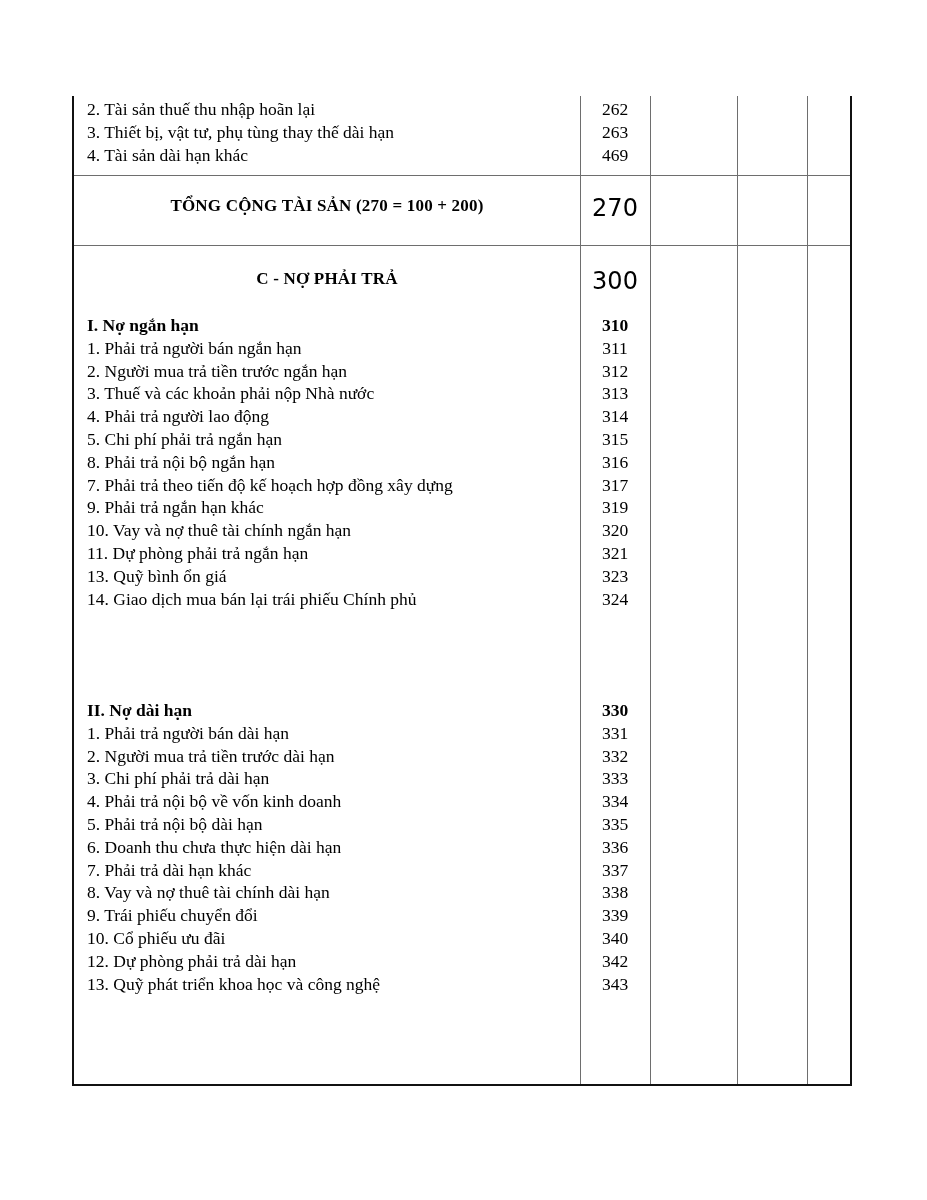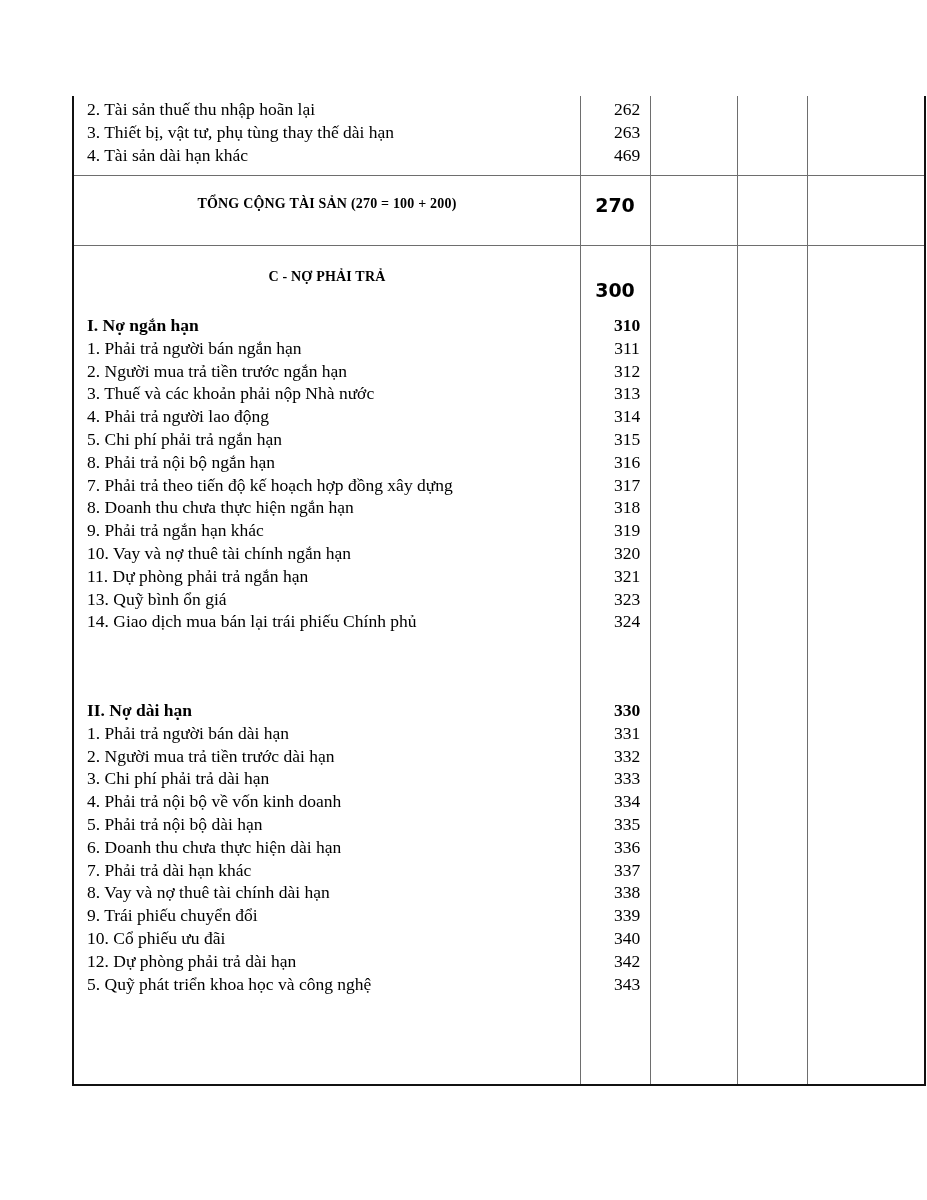--- a/index.html
+++ b/index.html
@@ -14,21 +14,21 @@
     font-family: "Liberation Serif", "DejaVu Serif", serif;
     color: #000000;
     overflow: hidden;
   }
 
   
   #balance-sheet-table {
     position: absolute;
     left: 72px;
     top: 96px;
-    width: 854px;          
+    width: 780px;          
     height: 990px;         
     box-sizing: border-box;
     border-left: 2px solid #111111;
     border-right: 2px solid #111111;
     border-bottom: 2px solid #111111;
     border-top: 0;
   }
 
   
   .col-rule {
@@ -68,43 +68,42 @@
     position: absolute;
     left: 13px;              
     top: 0;
   }
   .line .code {
     position: absolute;
     left: 506px;
     width: 70px;
     top: 0;
     text-align: center;
-    padding-left: 12px;
   }
   .line.section .label,
   .line.section .code { font-weight: bold; font-family: Liberation Serif, serif; }
 
   
   .title-row {
     position: absolute;
     left: 0;
     width: 506px;
     text-align: center;
     font-weight: bold;
-    font-size: 14px;
+    font-size: 17px;
     letter-spacing: 0.2px;
   }
   .title-code {
     position: absolute;
     left: 506px;
     width: 70px;
     text-align: center;
     font-family: "DejaVu Sans", "Liberation Sans", sans-serif;
-    font-weight: bold;
-    font-size: 19px;
+    font-weight: normal;
+    font-size: 24px;
   }
 </style>
 </head>
 <body>
 
 <div id="balance-sheet-table">
 
   <div class="col-rule c1"></div>
   <div class="col-rule c2"></div>
   <div class="col-rule c3"></div>
@@ -125,21 +124,21 @@
       <div class="line">
         <span class="label">4. Tài sản dài hạn khác</span>
         <span class="code">469</span>
       </div>
     </div>
 
   <div class="title-row" style="top:100px;">TỔNG CỘNG TÀI SẢN (270 = 100 + 200)</div>
   <div class="title-code" style="top:98px;">270</div>
 
   <div class="title-row" style="top:173px;">C - NỢ PHẢI TRẢ</div>
-  <div class="title-code" style="top:171px;margin-top:12px;">300</div>
+  <div class="title-code" style="top:171px;">300</div>
 
   <div class="block" style="top:218px;">
     <div class="line section">
       <span class="label">I. Nợ ngắn hạn</span>
       <span class="code">310</span>
     </div>
     <div id="short-term-rows">
         <div class="line">
           <span class="label">1. Phải trả người bán ngắn hạn</span>
           <span class="code">311</span>
@@ -162,24 +161,20 @@
         </div>
         <div class="line">
           <span class="label">8. Phải trả nội bộ ngắn hạn</span>
           <span class="code">316</span>
         </div>
         <div class="line">
           <span class="label">7. Phải trả theo tiến độ kế hoạch hợp đồng xây dựng</span>
           <span class="code">317</span>
         </div>
         <div class="line">
-          <span class="label">8. Doanh thu chưa thực hiện ngắn hạn</span>
-          <span class="code">318</span>
-        </div>
-        <div class="line">
           <span class="label">9. Phải trả ngắn hạn khác</span>
           <span class="code">319</span>
         </div>
         <div class="line">
           <span class="label">10. Vay và nợ thuê tài chính ngắn hạn</span>
           <span class="code">320</span>
         </div>
         <div class="line">
           <span class="label">11. Dự phòng phải trả ngắn hạn</span>
           <span class="code">321</span>
@@ -239,19 +234,19 @@
         </div>
         <div class="line">
           <span class="label">10. Cổ phiếu ưu đãi</span>
           <span class="code">340</span>
         </div>
         <div class="line">
           <span class="label">12. Dự phòng phải trả dài hạn</span>
           <span class="code">342</span>
         </div>
         <div class="line">
-          <span class="label">5. Quỹ phát triển khoa học và công nghệ</span>
+          <span class="label">13. Quỹ phát triển khoa học và công nghệ</span>
           <span class="code">343</span>
         </div>
       </div>
   </div>
 
 </div>
 
 </body></html>

